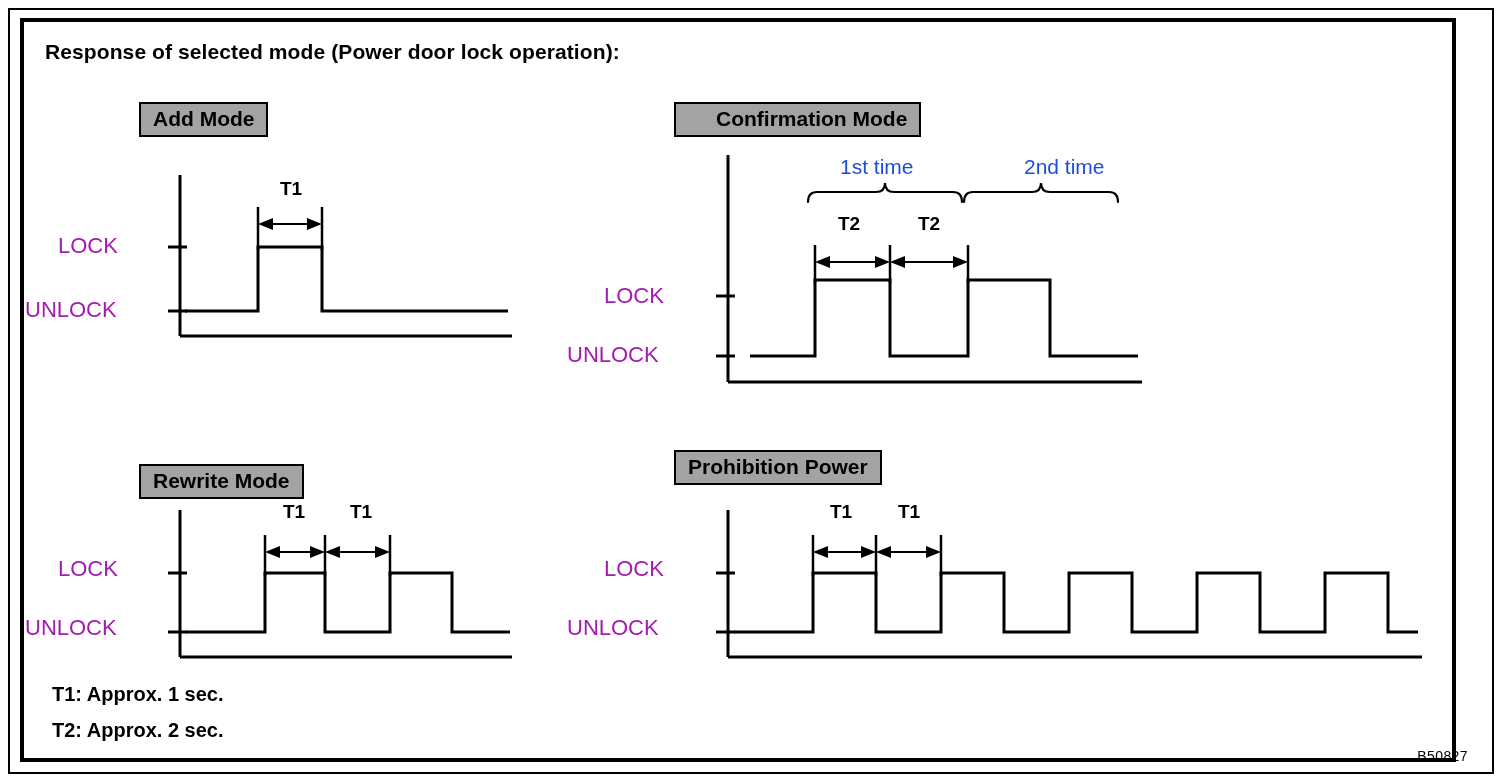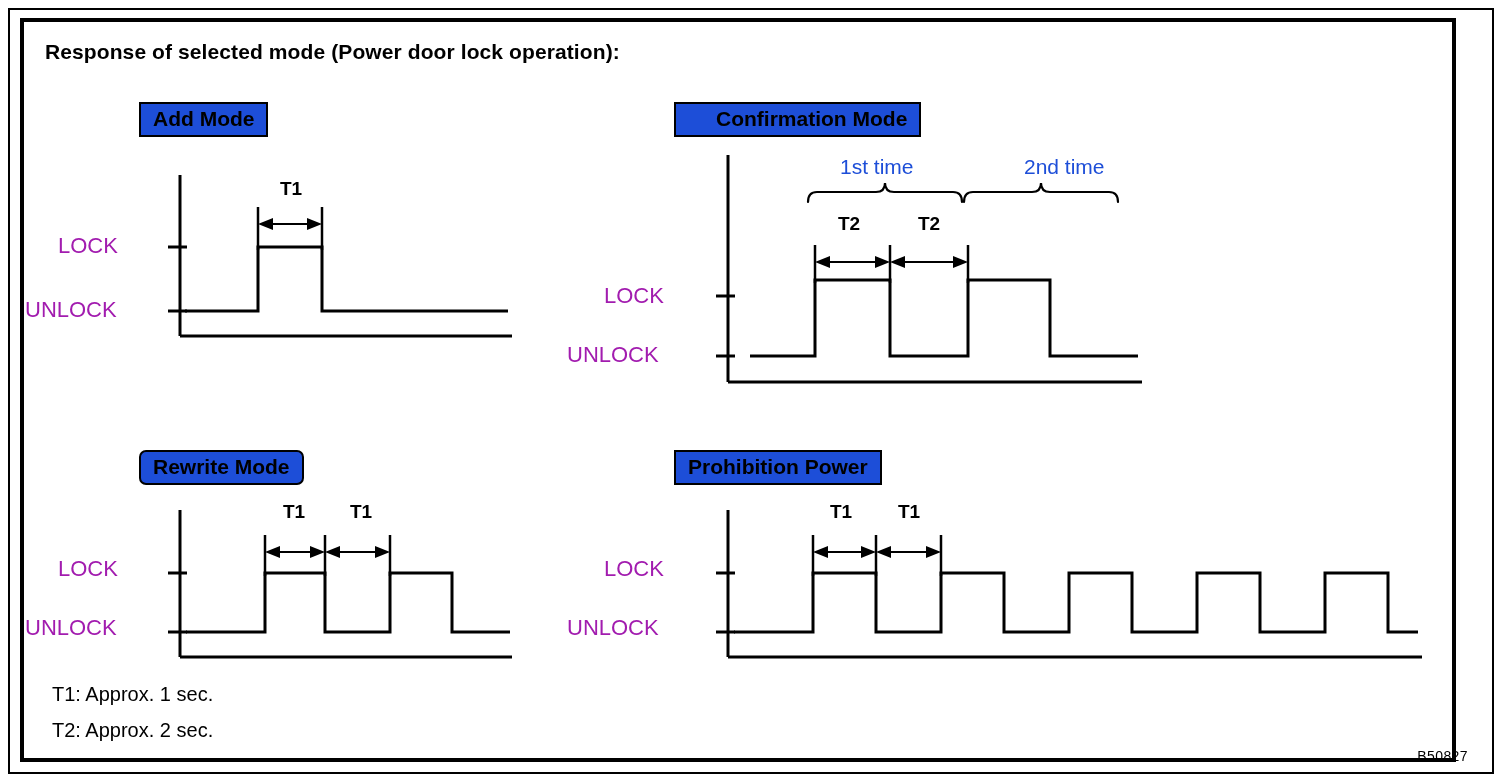--- a/index.html
+++ b/index.html
@@ -3,36 +3,36 @@
 <meta charset="utf-8">
 <style>
   html,body{margin:0;padding:0;background:#fff;}
   body{width:1504px;height:784px;font-family:"Liberation Sans",sans-serif;position:relative;overflow:hidden;}
 
   #frame-outer{position:absolute;left:8px;top:8px;width:1486px;height:766px;border:2px solid #000;box-sizing:border-box;}
   #frame-inner{position:absolute;left:20px;top:18px;width:1436px;height:744px;border:4px solid #000;box-sizing:border-box;background:#fff;}
 
   .title{position:absolute;left:45px;top:40px;font-size:21px;font-weight:bold;letter-spacing:.1px;color:#000;white-space:nowrap;}
 
-  .mode-box{position:absolute;border:2.5px solid #000;background:#1d4ed8;padding:3px 12px 4px 12px;font-size:21px;font-weight:bold;color:#000;white-space:nowrap;box-sizing:border-box;}
+  .mode-box{position:absolute;border:2.5px solid #000;background:#a3a3a3;padding:3px 12px 4px 12px;font-size:21px;font-weight:bold;color:#000;white-space:nowrap;box-sizing:border-box;}
 
   .panel{position:absolute;}
   svg{display:block;overflow:visible;}
   .wave{fill:none;stroke:#000;stroke-width:3;stroke-linejoin:miter;stroke-linecap:butt;}
   .axis{fill:none;stroke:#000;stroke-width:3;}
   .tick{stroke:#000;stroke-width:3;}
   .ext{stroke:#000;stroke-width:2.5;}
   .dimline{stroke:#000;stroke-width:2.2;}
   .brace{fill:none;stroke:#000;stroke-width:2.2;stroke-linecap:round;}
 
   .axlabel{position:absolute;font-size:22px;color:#a21caf;white-space:nowrap;letter-spacing:0px;}
   .dimlabel{position:absolute;font-size:19px;font-weight:bold;color:#000;white-space:nowrap;}
   .timelabel{position:absolute;font-size:21px;color:#1d4ed8;white-space:nowrap;}
 
-  .legend{position:absolute;font-size:20px;font-weight:normal;color:#000;white-space:nowrap;}
+  .legend{position:absolute;font-size:20px;font-weight:bold;color:#000;white-space:nowrap;}
 
   #figure-code{position:absolute;right:36px;bottom:20px;font-size:14px;font-weight:normal;color:#000;letter-spacing:.4px;}
 </style>
 </head>
 <body>
 
 <div id="frame-outer"></div>
 <div id="frame-inner"></div>
 
 <div class="title">Response of selected mode (Power door lock operation):</div>
@@ -95,21 +95,21 @@
     <line class="dimline" x1="118" y1="122" x2="187" y2="122"></line>
     <path d="M 115 122 L 130 116 L 130 128 Z" fill="#000"></path>
     <path d="M 190 122 L 175 116 L 175 128 Z" fill="#000"></path>
 
     <line class="dimline" x1="193" y1="122" x2="265" y2="122"></line>
     <path d="M 190 122 L 205 116 L 205 128 Z" fill="#000"></path>
     <path d="M 268 122 L 253 116 L 253 128 Z" fill="#000"></path>
   </svg>
 </div>
 
-<div class="mode-box" style="left:139px;top:450px;border-radius:7px;">Rewrite Mode</div>
+<div class="mode-box" style="left:139px;top:464px;">Rewrite Mode</div>
 
 <div class="dimlabel" style="left:283px;top:501px;">T1</div>
 <div class="dimlabel" style="left:350px;top:501px;">T1</div>
 
 <div class="axlabel" style="left:58px;top:556px;">LOCK</div>
 <div class="axlabel" style="left:25px;top:615px;">UNLOCK</div>
 
 <div class="panel" style="left:140px;top:495px;">
   <svg width="400" height="180" viewBox="0 0 400 180">
     <path class="axis" d="M 40 15 L 40 162"></path>

